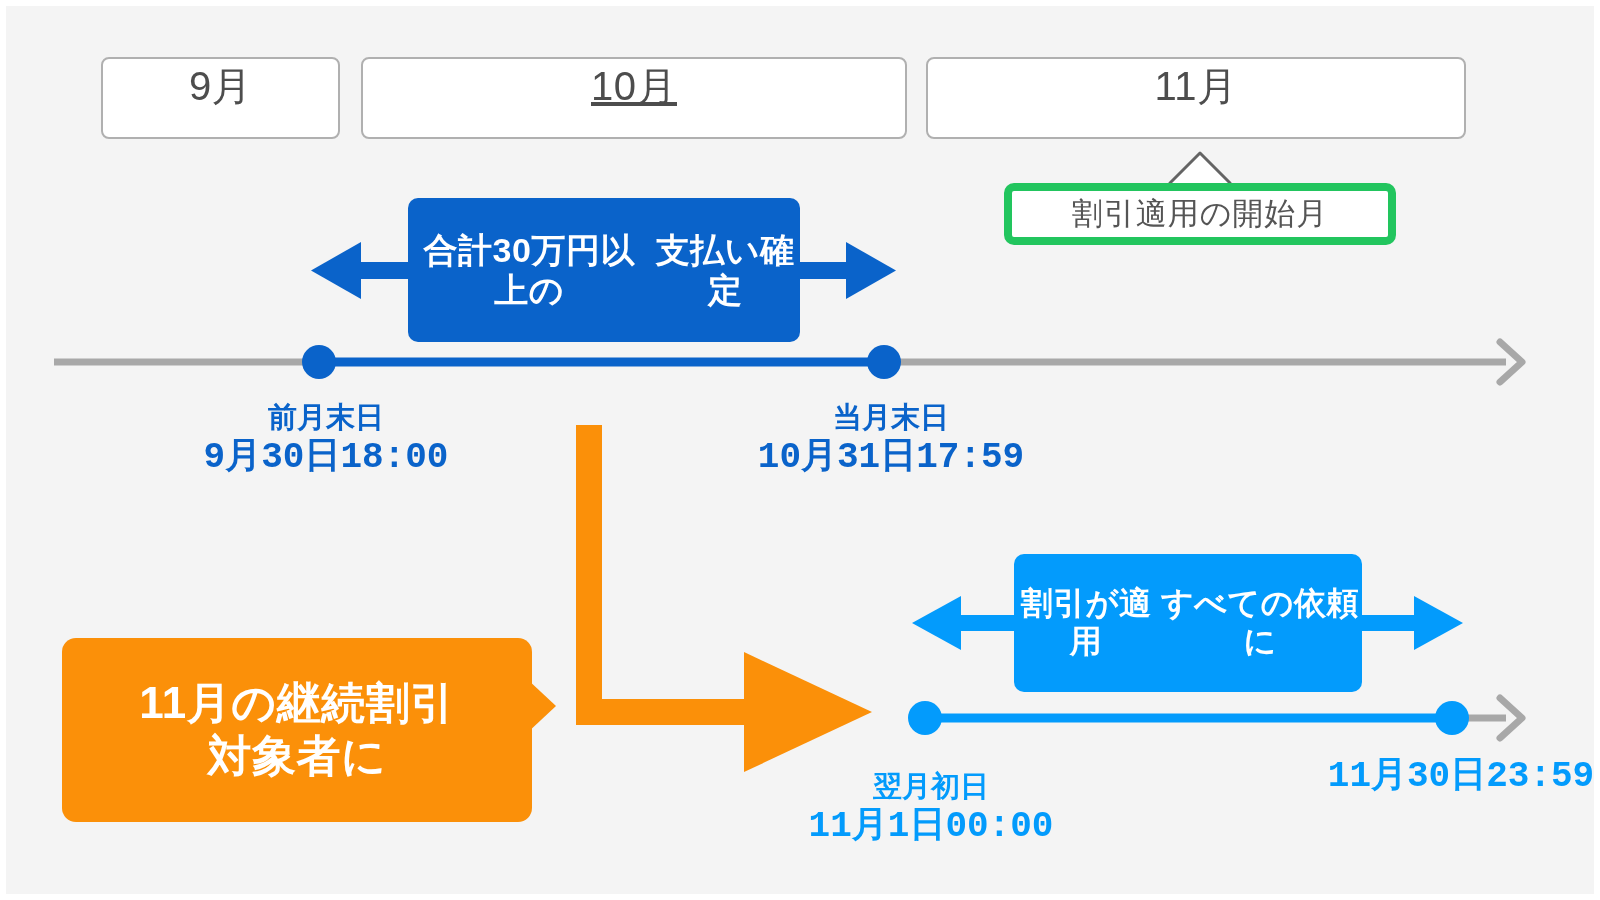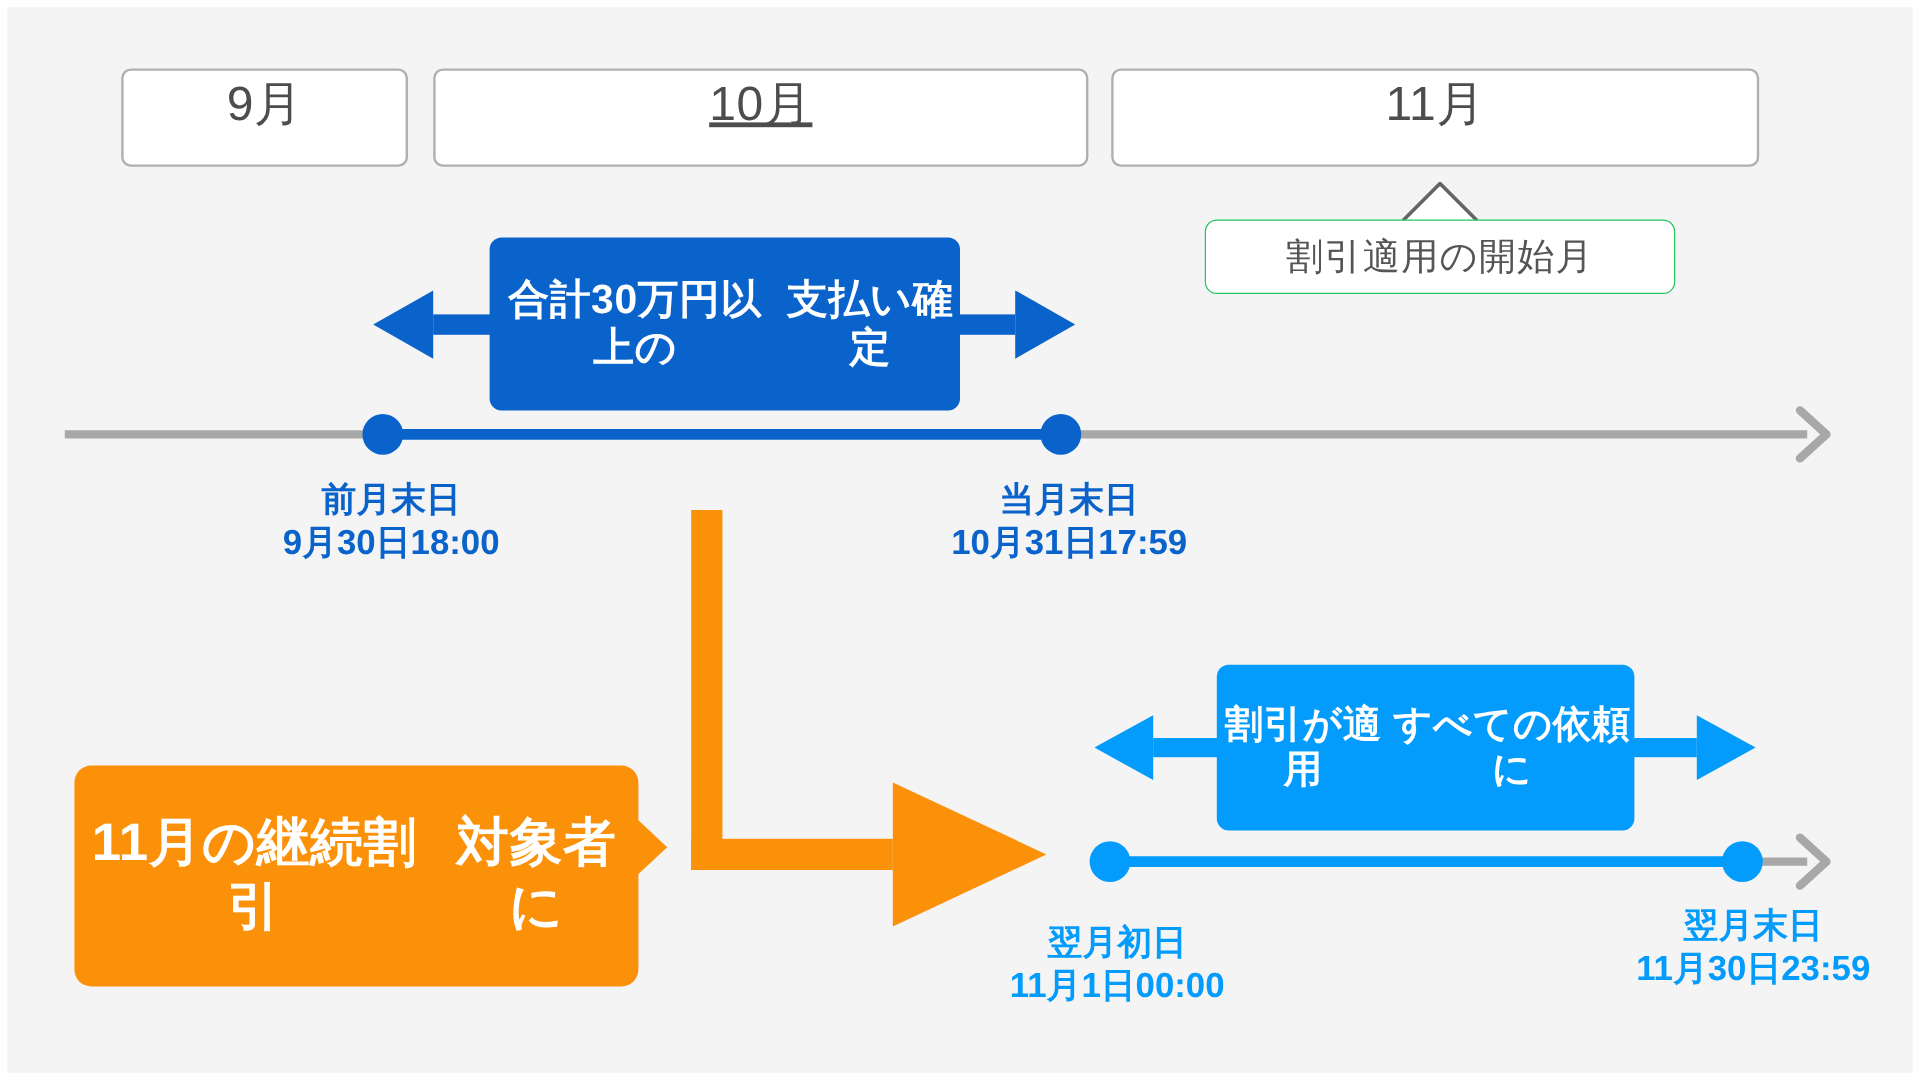--- a/index.html
+++ b/index.html
@@ -45,21 +45,21 @@
 
   
   #callout {
     position: absolute;
     left: 998px;
     top: 177px;
     width: 392px;
     height: 62px;
     box-sizing: border-box;
     background: #ffffff;
-    border: 1px solid #22c55e;
+    border: 8px solid #22c55e;
     border-radius: 10px;
     display: flex;
     align-items: center;
     justify-content: center;
     color: #555555;
     font-size: 31px;
     letter-spacing: 1px;
   }
   #callout-tail {
     position: absolute;
@@ -113,39 +113,39 @@
 
   
   .tl-label {
     position: absolute;
     text-align: center;
     font-weight: bold;
     line-height: 1.25;
     white-space: nowrap;
   }
   .tl-label .l1 { display: block; font-size: 29px; }
-  .tl-label .l2 { display: block; font-size: 29px; }
+  .tl-label .l2 { display: block; font-size: 36px; font-family: Liberation Mono, monospace; }
 
   #lbl-prev { left: 180px;  top: 393px; width: 280px; color: #0a63ca; }
   #lbl-cur  { left: 745px;  top: 393px; width: 280px; color: #0a63ca; }
   #lbl-next-first { left: 785px;  top: 748px; width: 280px; color: #039bfc; margin-top: 14px; }
   #lbl-next-last  { left: 1315px; top: 748px; width: 280px; color: #039bfc; }
 
   
   #orange-bubble {
     position: absolute;
     left: 56px;
     top: 632px;
     width: 470px;
     height: 184px;
     box-sizing: border-box;
     background: #fb9009;
     border-radius: 14px;
     display: flex;
-    flex-direction: row;
+    flex-direction: column;
     align-items: center;
     justify-content: center;
     color: #ffffff;
     font-weight: bold;
     font-size: 44px;
     line-height: 1.2;
     text-align: center;
     letter-spacing: 0.5px;
   }
   #orange-bubble span { display: block; }
@@ -258,18 +258,17 @@
     <div class="badge" id="badge-bottom">
       <span>割引が適用</span>
       <span>すべての依頼に</span>
     </div>
 
     <div class="tl-label" id="lbl-next-first">
       <span class="l1">翌月初日</span>
       <span class="l2">11月1日00:00</span>
     </div>
     <div class="tl-label" id="lbl-next-last">
-      <span class="l1">翌月末日</span>
       <span class="l2">11月30日23:59</span>
     </div>
 
   </div>
 </div>
 
 </body></html>

